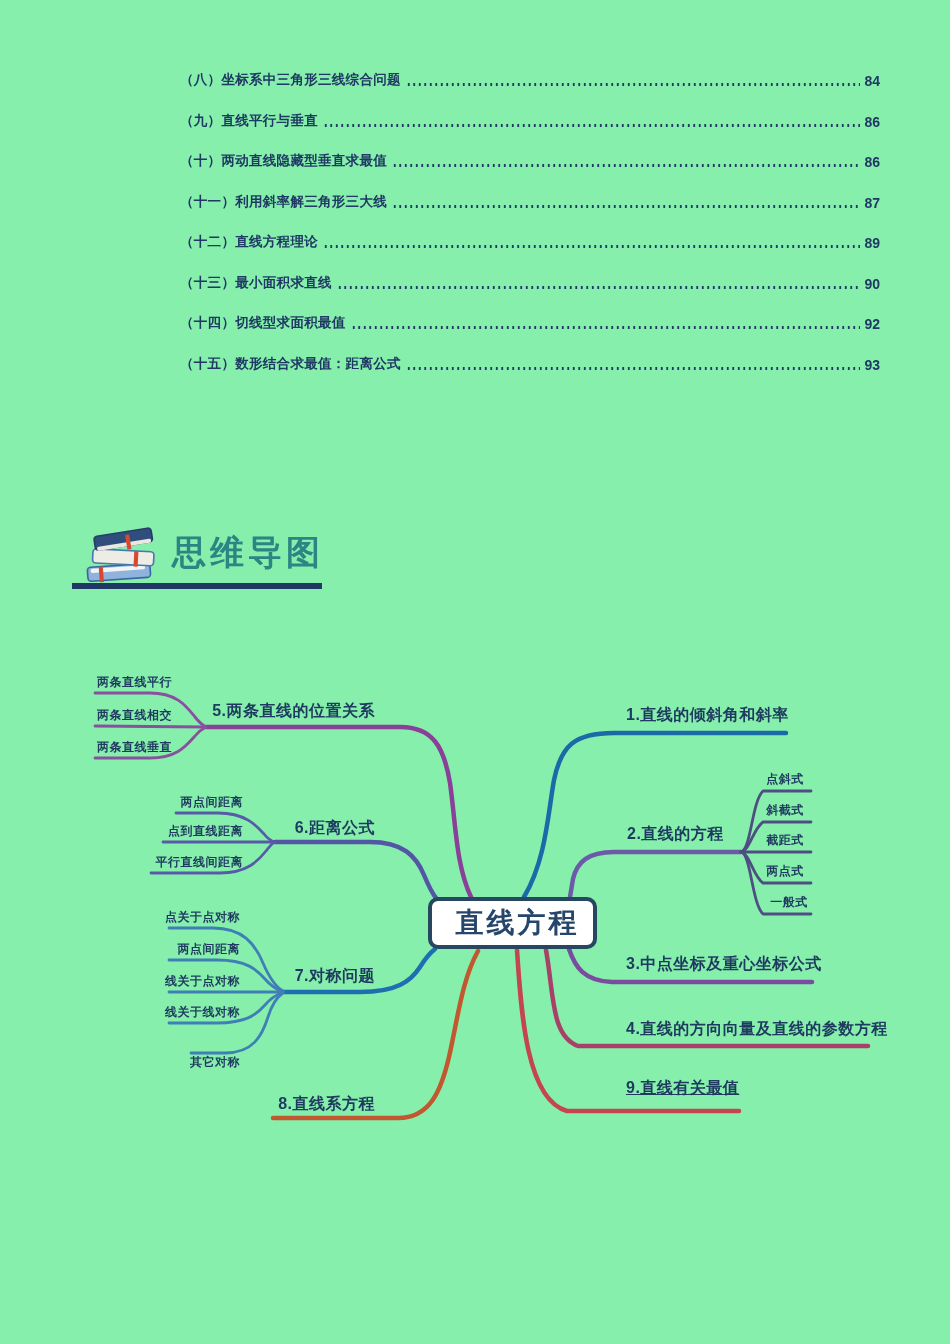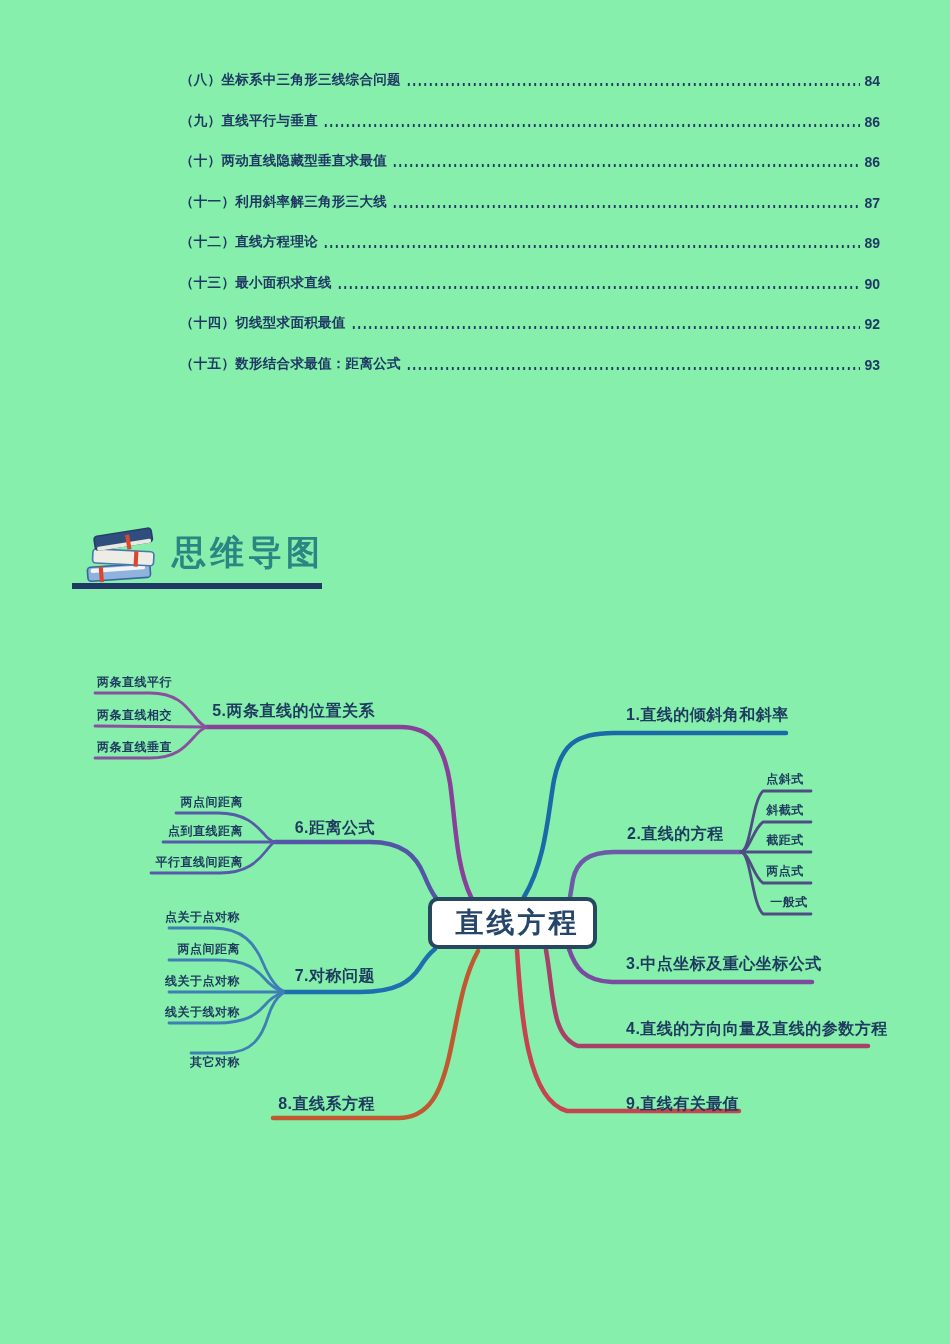--- a/index.html
+++ b/index.html
@@ -151,21 +151,21 @@
     </svg>
 
     <div class="center-node">
       <span>直线方程</span>
     </div>
 
     <div class="plabel" style="left:626px; top:55px;">1.直线的倾斜角和斜率</div>
     <div class="plabel" style="left:627px; top:174px;">2.直线的方程</div>
     <div class="plabel" style="left:626px; top:304px;">3.中点坐标及重心坐标公式</div>
     <div class="plabel" style="left:626px; top:369px;">4.直线的方向向量及直线的参数方程</div>
-    <div class="plabel" style="left:626px; top:444px;">9.直线有关最值</div>
+    <div class="plabel" style="left:626px; top:428px;text-decoration:underline;">9.直线有关最值</div>
 
     <div class="slabel calign" style="left:757px; top:121px; width:56px;">点斜式</div>
     <div class="slabel calign" style="left:757px; top:152px; width:56px;">斜截式</div>
     <div class="slabel calign" style="left:757px; top:182px; width:56px;">截距式</div>
     <div class="slabel calign" style="left:757px; top:213px; width:56px;">两点式</div>
     <div class="slabel calign" style="left:761px; top:244px; width:56px;">一般式</div>
 
     <div class="plabel ralign" style="top:51px;">5.两条直线的位置关系</div>
     <div class="plabel ralign" style="top:168px;">6.距离公式</div>
     <div class="plabel ralign" style="top:316px;">7.对称问题</div>

